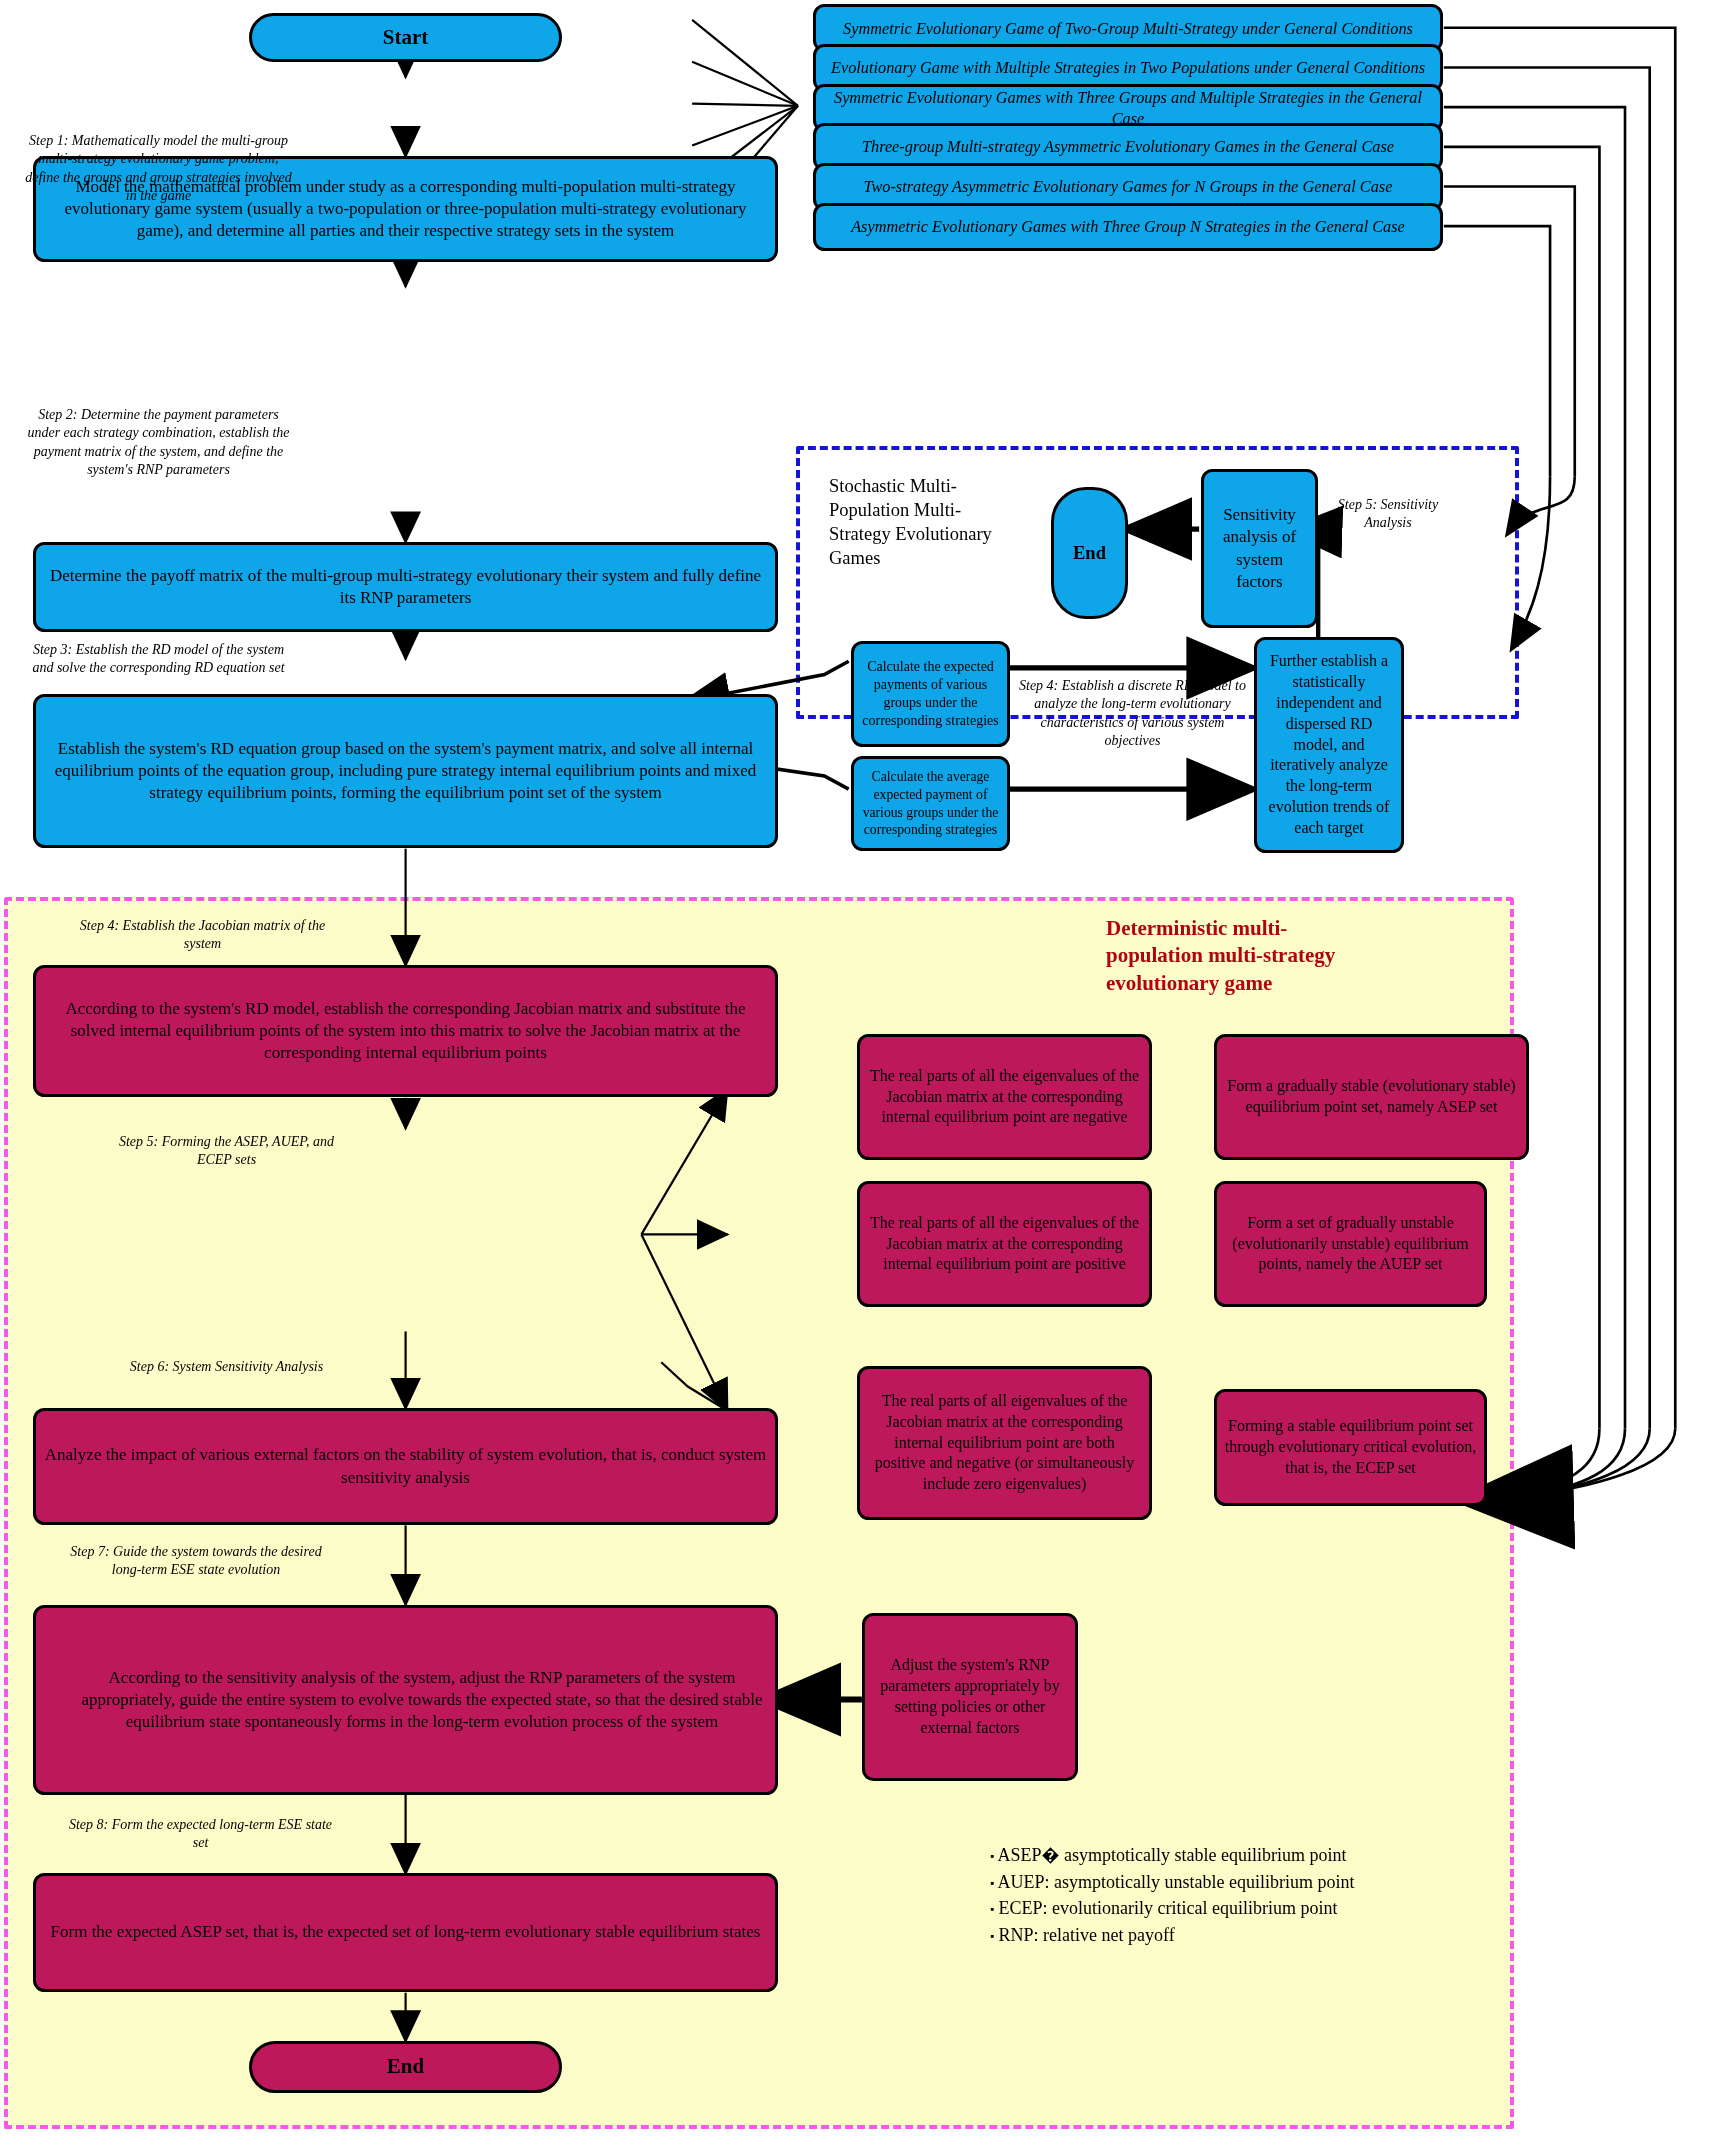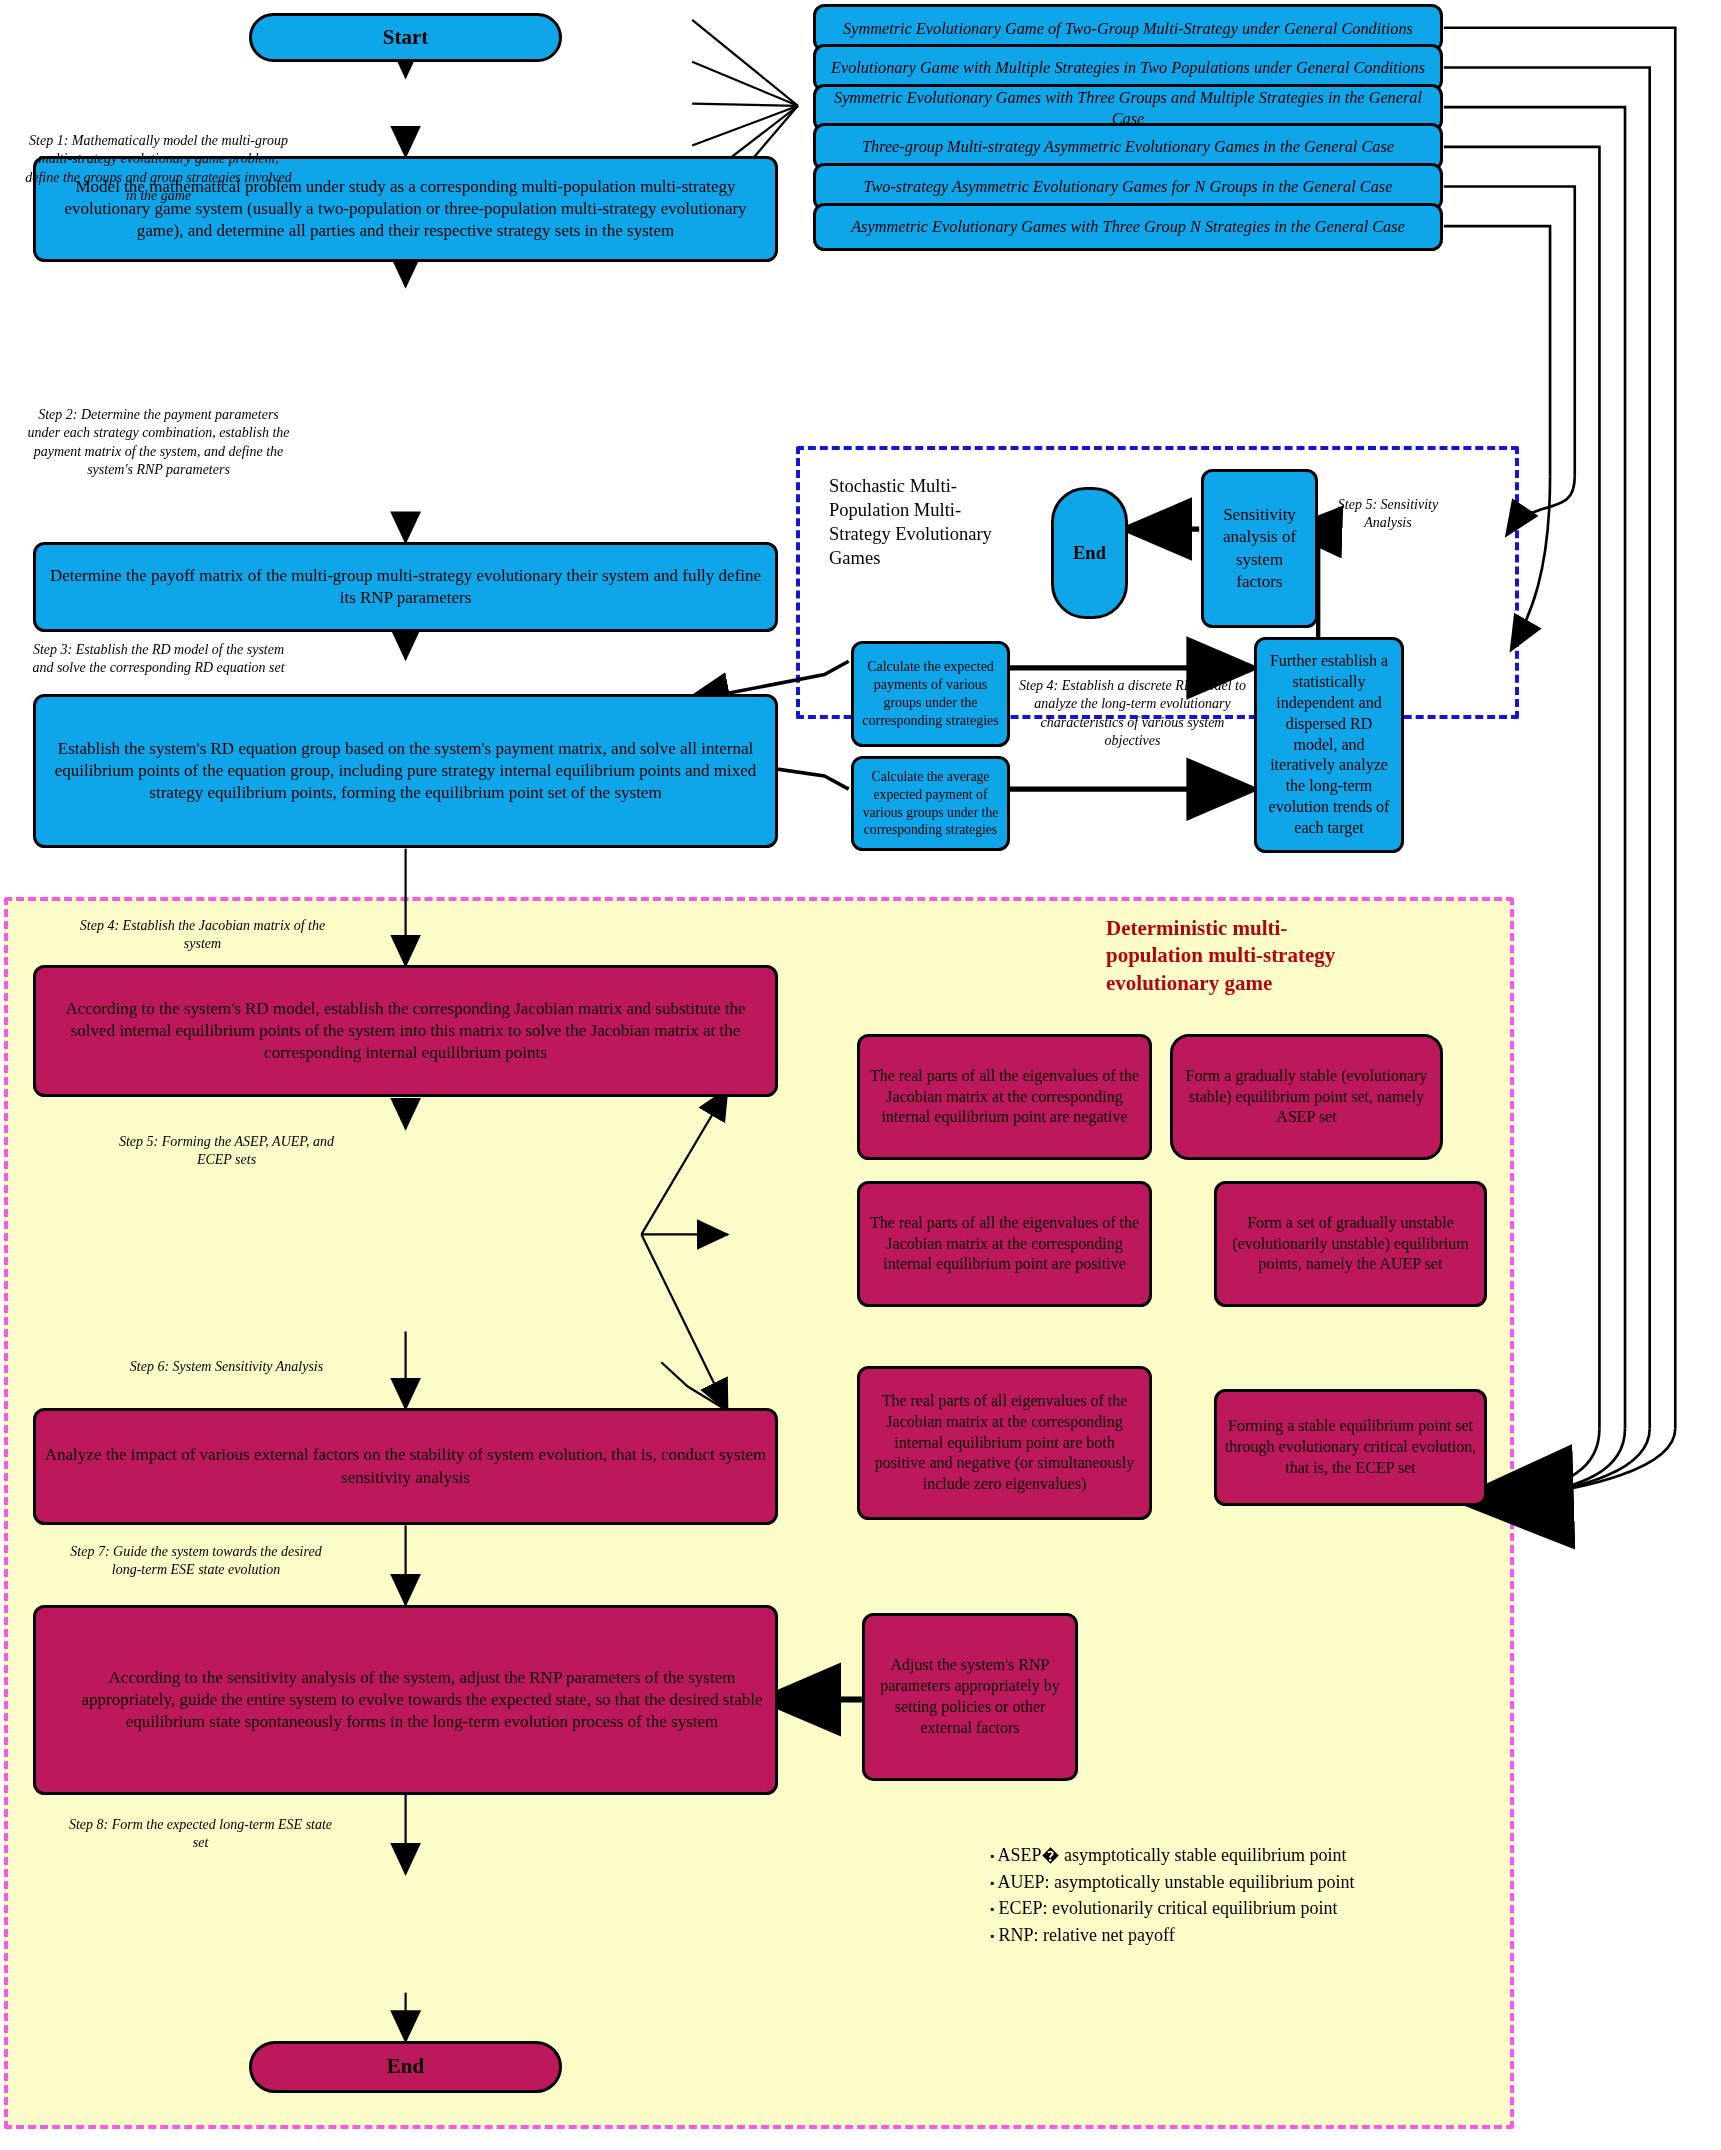--- a/index.html
+++ b/index.html
@@ -112,20 +112,21 @@
   <div class="box" style="left:33px;top:542px;width:745px;height:90px;font-size:17px;">Determine the payoff matrix of the multi-group multi-strategy evolutionary their system and fully define its RNP parameters</div>
 
   <div class="box" style="left:33px;top:694px;width:745px;height:154px;font-size:17px;">Establish the system's RD equation group based on the system's payment matrix, and solve all internal equilibrium points of the equation group, including pure strategy internal equilibrium points and mixed strategy equilibrium points, forming the equilibrium point set of the system</div>
 
   <div class="box yel" style="left:33px;top:965px;width:745px;height:132px;font-size:17px;">According to the system's RD model, establish the corresponding Jacobian matrix and substitute the solved internal equilibrium points of the system into this matrix to solve the Jacobian matrix at the corresponding internal equilibrium points</div>
 
   <div class="box yel" style="left:33px;top:1408px;width:745px;height:117px;font-size:17px;">Analyze the impact of various external factors on the stability of system evolution, that is, conduct system sensitivity analysis</div>
 
   <div class="box yel" style="left:33px;top:1605px;width:745px;height:190px;font-size:17px;padding-left:40px;">According to the sensitivity analysis of the system, adjust the RNP parameters of the system appropriately, guide the entire system to evolve towards the expected state, so that the desired stable equilibrium state spontaneously forms in the long-term evolution process of the system</div>
 
+  <div class="box yel" style="left:33px;top:1873px;width:745px;height:119px;font-size:17px;">Form the expected ASEP set, that is, the expected set of long-term evolutionary stable equilibrium states</div>
 
 
   <div class="steplabel" style="left:24px;top:132px;width:269px;font-size:14px;">Step 1: Mathematically model the multi-group multi-strategy evolutionary game problem, define the groups and group strategies involved in the game</div>
   <div class="steplabel" style="left:24px;top:406px;width:269px;font-size:14px;">Step 2: Determine the payment parameters under each strategy combination, establish the payment matrix of the system, and define the system's RNP parameters</div>
   <div class="steplabel" style="left:24px;top:641px;width:269px;font-size:14px;">Step 3: Establish the RD model of the system and solve the corresponding RD equation set</div>
   <div class="steplabel" style="left:79px;top:917px;width:247px;font-size:14px;">Step 4: Establish the Jacobian matrix of the system</div>
   <div class="steplabel" style="left:112px;top:1133px;width:229px;font-size:14px;">Step 5: Forming the ASEP, AUEP, and ECEP sets</div>
   <div class="steplabel" style="left:123px;top:1358px;width:207px;font-size:14px;">Step 6: System Sensitivity Analysis</div>
   <div class="steplabel" style="left:55px;top:1543px;width:282px;font-size:14px;">Step 7: Guide the system towards the desired long-term ESE state evolution</div>
   <div class="steplabel" style="left:64px;top:1816px;width:273px;font-size:14px;">Step 8: Form the expected long-term ESE state set</div>
@@ -147,21 +148,21 @@
 
   <div class="box" style="left:851px;top:641px;width:159px;height:106px;font-size:14px;">Calculate the expected payments of various groups under the corresponding strategies</div>
 
   <div class="box" style="left:851px;top:756px;width:159px;height:95px;font-size:13.7px;">Calculate the average expected payment of various groups under the corresponding strategies</div>
 
   <div class="box" style="left:1254px;top:637px;width:150px;height:216px;font-size:16px;">Further establish a statistically independent and dispersed RD model, and iteratively analyze the long-term evolution trends of each target</div>
 
   <div class="zonetitle red" style="left:1106px;top:915px;width:278px;font-size:21px;">Deterministic multi-population multi-strategy evolutionary game</div>
 
   <div class="box yel" style="left:857px;top:1034px;width:295px;height:126px;font-size:16px;">The real parts of all the eigenvalues of the Jacobian matrix at the corresponding internal equilibrium point are negative</div>
-  <div class="box yel" style="left:1170px;top:1034px;width:273px;height:126px;font-size:16px;border-radius:19px;">Form a gradually stable (evolutionary stable) equilibrium point set, namely ASEP set</div>
+  <div class="box yel" style="left:1214px;top:1034px;width:315px;height:126px;font-size:16px;">Form a gradually stable (evolutionary stable) equilibrium point set, namely ASEP set</div>
 
   <div class="box yel" style="left:857px;top:1181px;width:295px;height:126px;font-size:16px;">The real parts of all the eigenvalues of the Jacobian matrix at the corresponding internal equilibrium point are positive</div>
   <div class="box yel" style="left:1214px;top:1181px;width:273px;height:126px;font-size:16px;">Form a set of gradually unstable (evolutionarily unstable) equilibrium points, namely the AUEP set</div>
 
   <div class="box yel" style="left:857px;top:1366px;width:295px;height:154px;font-size:16px;">The real parts of all eigenvalues of the Jacobian matrix at the corresponding internal equilibrium point are both positive and negative (or simultaneously include zero eigenvalues)</div>
   <div class="box yel" style="left:1214px;top:1389px;width:273px;height:117px;font-size:16px;">Forming a stable equilibrium point set through evolutionary critical evolution, that is, the ECEP set</div>
 
   <div class="box yel" style="left:862px;top:1613px;width:216px;height:168px;font-size:16px;">Adjust the system's RNP parameters appropriately by setting policies or other external factors</div>
 
   <div class="legend" style="left:990px;top:1843px;width:397px;font-size:18px;">

